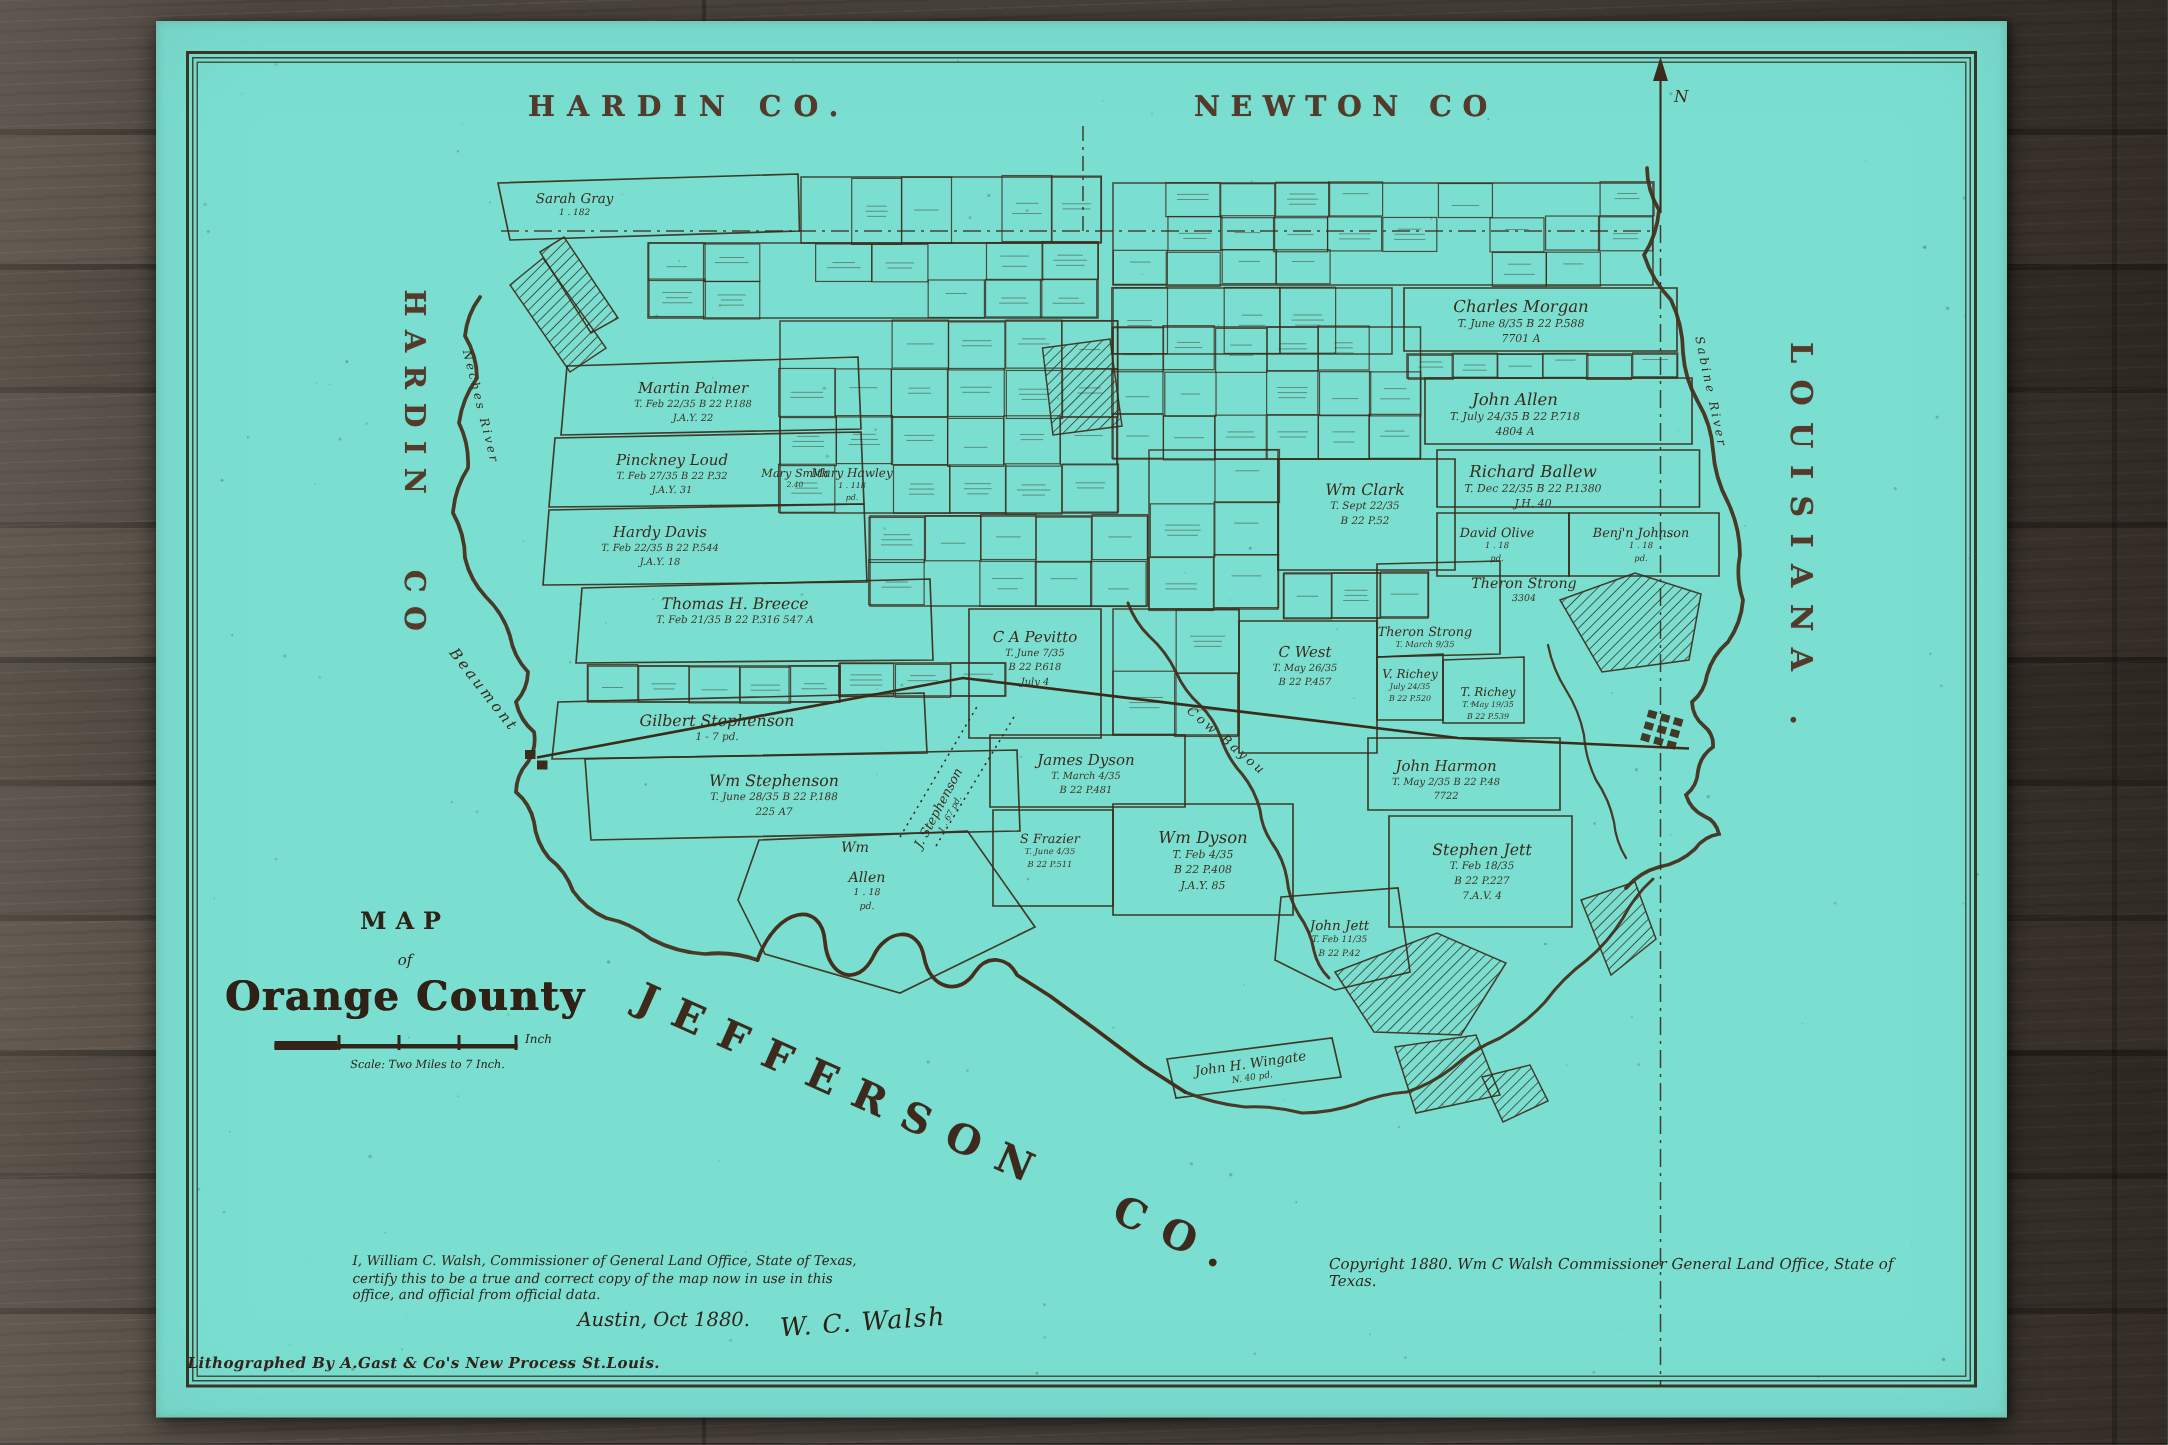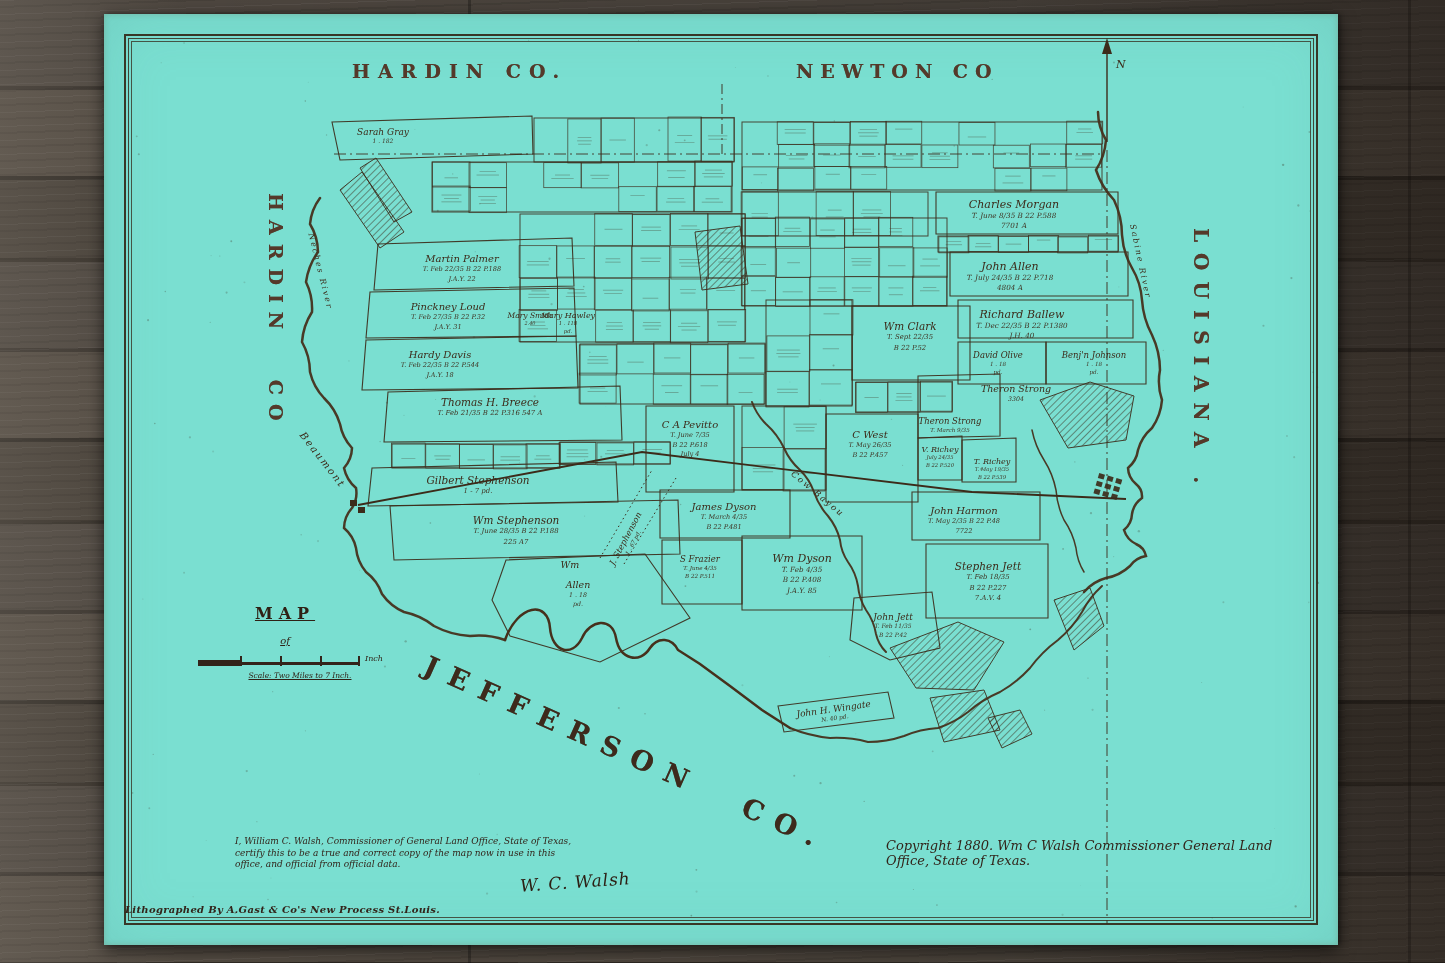--- a/index.html
+++ b/index.html
@@ -22,40 +22,40 @@
   #map-svg{position:absolute;inset:0;pointer-events:none;}
   .county{position:absolute;font-weight:bold;color:#55392a;font-size:19px;
     letter-spacing:8px;white-space:nowrap;text-shadow:0 0 .5px rgba(60,40,20,.6);}
   .county.vert{transform-origin:top left;transform:rotate(90deg);}
   .c-jasper{left:352px;top:60px;}
   .c-newton{left:796px;top:60px;letter-spacing:7px;}
   .c-hardin{left:287px;top:193px;letter-spacing:9px;word-spacing:26px;}
   .c-louisiana{left:1213px;top:228px;font-size:20px;letter-spacing:11px;}
   .c-jefferson{left:432px;top:650px;font-size:27px;letter-spacing:13px;word-spacing:26px;
     transform-origin:top left;transform:rotate(24deg);color:#3d2a1c;}
-  .title-block{position:absolute;left:160px;top:604px;width:250px;text-align:center;color:#2f2115;text-decoration:underline;}
+  .title-block{position:absolute;left:145px;top:604px;width:250px;text-align:center;color:#2f2115;}
   .t-kicker{font-weight:bold;font-size:16px;letter-spacing:6px;}
   .t-of{font-style:italic;font-size:10px;margin-top:12px;}
   .t-main{font-weight:bold;font-size:27px;letter-spacing:1px;margin-top:3px;
     text-shadow:.6px 0 0 #2f2115;}
   .t-sub{font-style:italic;font-weight:bold;font-size:20px;margin-top:4px;}
   .sb-row{position:relative;height:16px;margin:8px 0 0 38px;width:190px;}
   .sb-line{position:absolute;left:0;top:8px;width:162px;height:2.5px;background:#33241a;}
   .sb-solid{position:absolute;left:0;top:6px;width:42px;height:6px;background:#33241a;}
   .sb-t1,.sb-t2,.sb-t3,.sb-t4{position:absolute;top:2px;width:1.5px;height:10px;background:#33241a;}
   .sb-t1{left:42px}.sb-t2{left:82px}.sb-t3{left:122px}.sb-t4{left:160px}
   .sb-units{position:absolute;left:167px;top:0;font-style:italic;font-size:8px;color:#2f2115;}
   .sb-cap{font-style:italic;font-size:7.5px;margin:1px 0 0 30px;color:#2f2115;}
   .cert{position:absolute;left:235px;top:836px;width:390px;color:#32241a;
     font-style:italic;font-size:9px;line-height:1.3;}
   .cert-date{font-size:13px;padding-left:150px;margin-top:2px;}
   .signature{position:absolute;left:520px;top:872px;font-style:italic;font-size:17px;
     color:#2d2015;transform:rotate(-4deg);letter-spacing:1px;}
   .copyright{position:absolute;left:886px;top:838px;width:392px;font-style:italic;
-    font-size:13px;color:#32241a;}
+    font-size:10px;color:#32241a;}
   .litho{position:absolute;left:125px;top:904px;font-style:italic;font-weight:bold;
     font-size:10px;color:#32241a;letter-spacing:.3px;}
 </style>
 </head>
 <body>
 
 <div class="scene">
   <div class="wood"></div>
 
   <div class="paper">
@@ -737,34 +737,36 @@
 
   <div class="county c-jasper">HARDIN CO.</div>
   <div class="county c-newton">NEWTON CO</div>
   <div class="county vert c-hardin">HARDIN CO</div>
   <div class="county vert c-louisiana">LOUISIANA .</div>
   <div class="county c-jefferson">JEFFERSON CO.</div>
 
   <div class="title-block">
     <div class="t-kicker">MAP</div>
     <div class="t-of">of</div>
+    <div class="t-main">Orange County</div>
     <div class="sb-row">
       <div class="sb-line"></div>
       <div class="sb-solid"></div>
       <div class="sb-t1"></div>
       <div class="sb-t2"></div>
       <div class="sb-t3"></div>
       <div class="sb-t4"></div>
       <div class="sb-units">Inch</div>
     </div>
     <div class="sb-cap">Scale: Two Miles to 7 Inch.</div>
   </div>
 
   <div class="cert">
     <div>I, William C. Walsh, Commissioner of General Land Office, State of Texas,</div>
     <div>certify this to be a true and correct copy of the map now in use in this</div>
     <div>office, and official from official data.</div>
+    <div class="cert-date">Austin, Oct 1880.</div>
   </div>
   <div class="signature">W. C. Walsh</div>
 
   <div class="copyright">Copyright 1880. Wm C Walsh Commissioner General Land Office, State of Texas.</div>
   <div class="litho">Lithographed By A.Gast &amp; Co's New Process St.Louis.</div>
 </div>
 
 </body></html>

